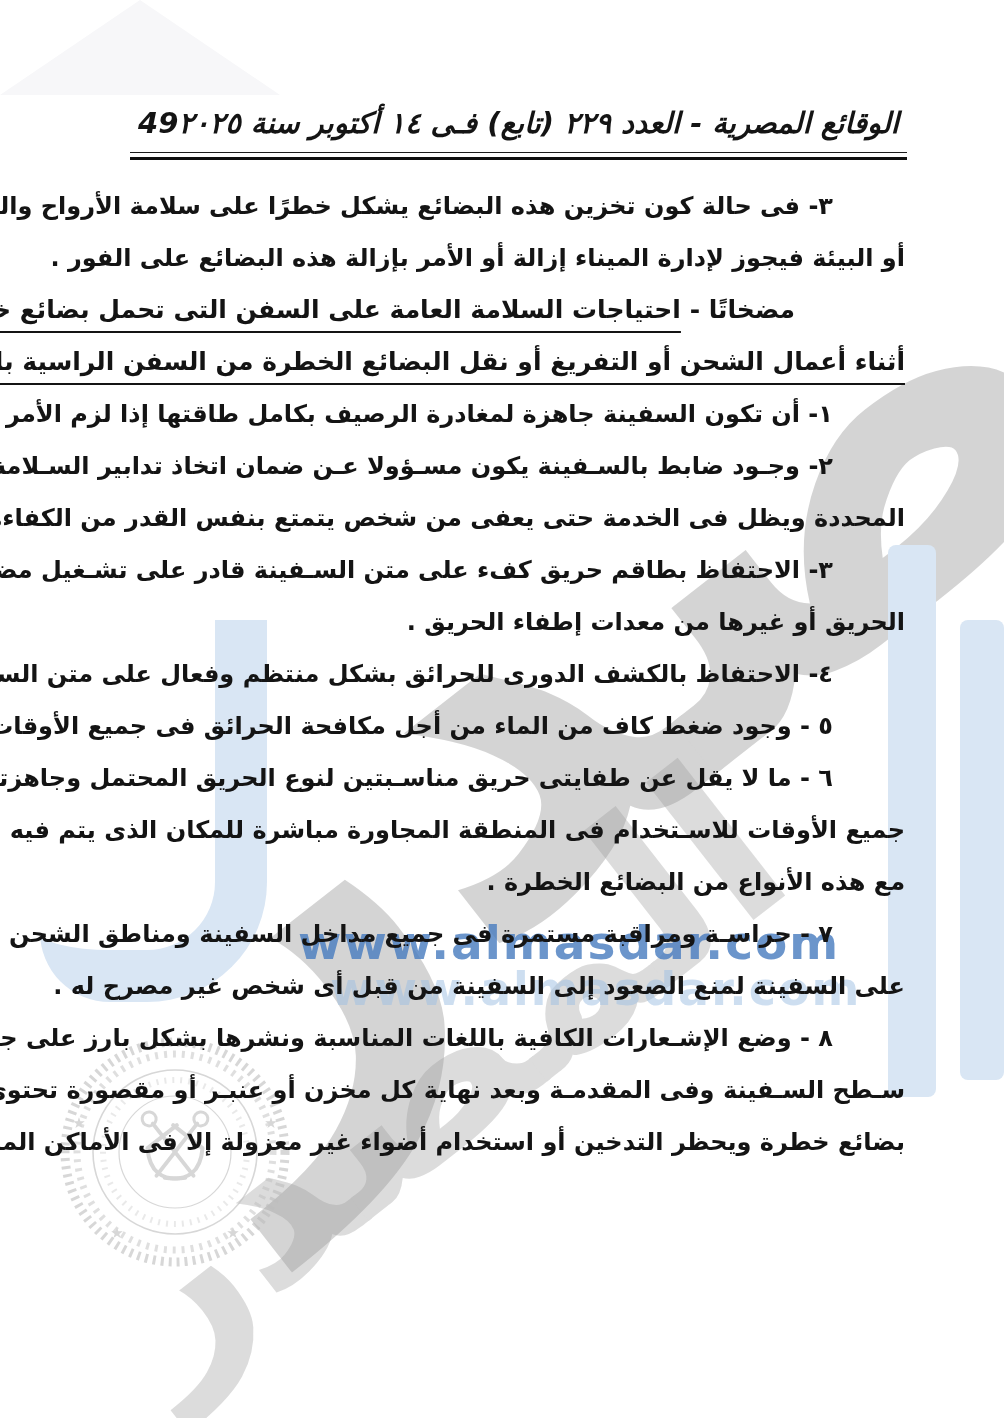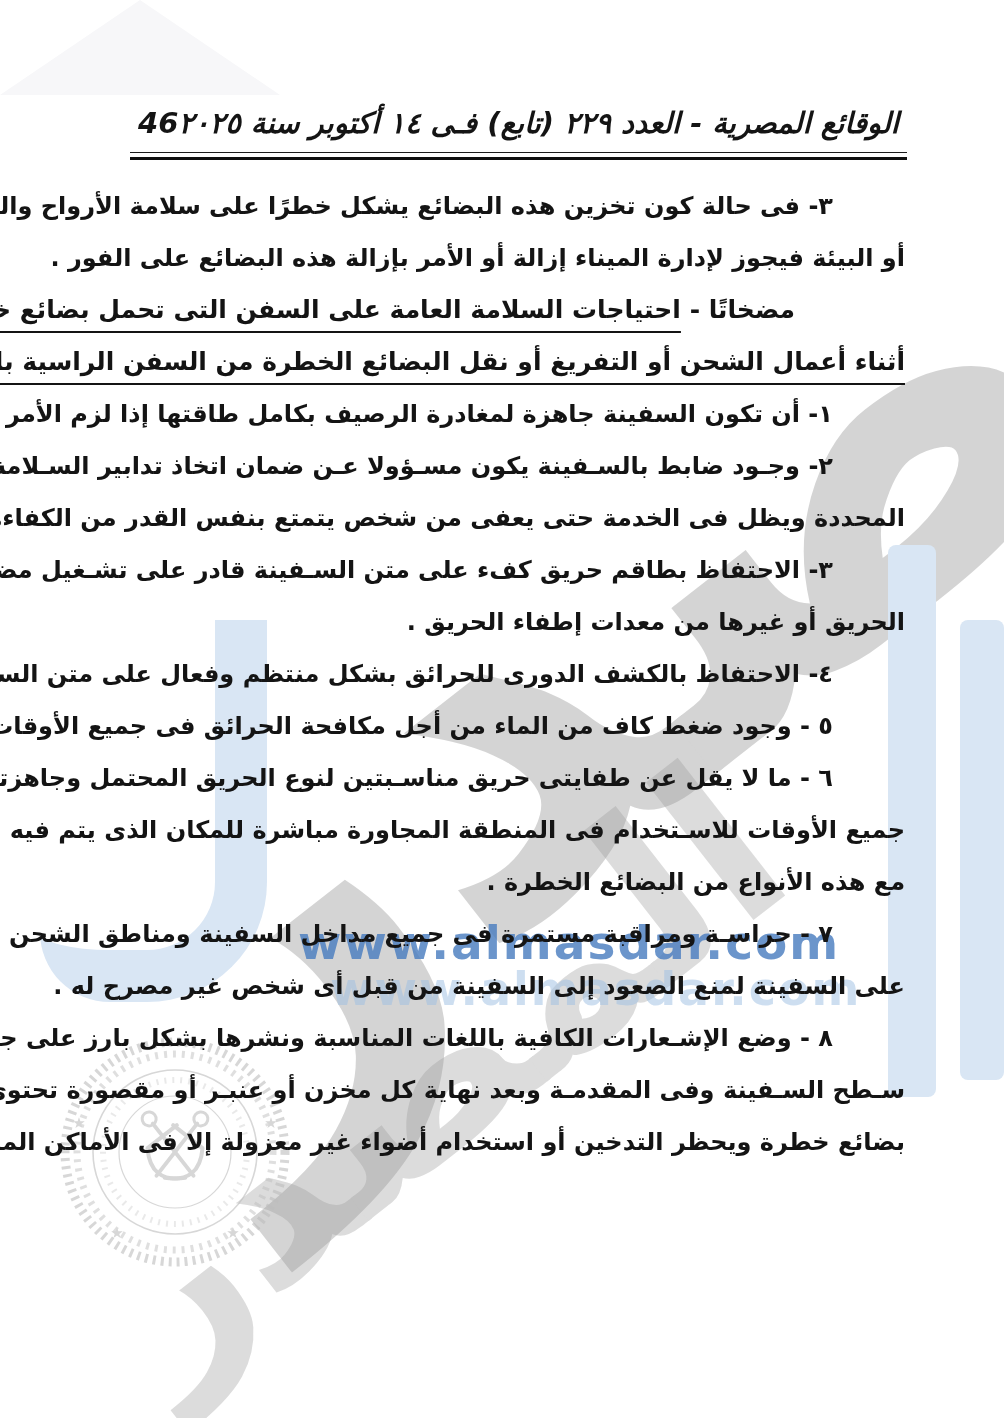--- a/index.html
+++ b/index.html
@@ -109,21 +109,21 @@
     <g fill="#bdbdbd" font-size="15" text-anchor="middle">
       <text x="24" y="96">★</text>
       <text x="216" y="96">★</text>
       <text x="62" y="206">★</text>
       <text x="178" y="206">★</text>
     </g>
   </svg>
 
   <div class="hdr">
     <span>الوقائع المصرية - العدد ٢٢٩ (تابع) فـى ١٤ أكتوبر سنة ٢٠٢٥</span>
-    <span>46</span>
+    <span>49</span>
   </div>
   <div class="rule"></div>
 
   <div class="content">
       <div>
         <div class="line fill ind"><span>٣- فى حالة كون تخزين هذه البضائع يشكل خطرًا على سلامة الأرواح والممتلكات</span></div>
         <div class="line"><span>أو البيئة فيجوز لإدارة الميناء إزالة أو الأمر بإزالة هذه البضائع على الفور .</span></div>
       </div>
       <div>
         <div class="line ind2 hv"><span>مضخاتًا - </span><span class="u">احتياجات السلامة العامة على السفن التى تحمل بضائع خطرة :</span></div>

